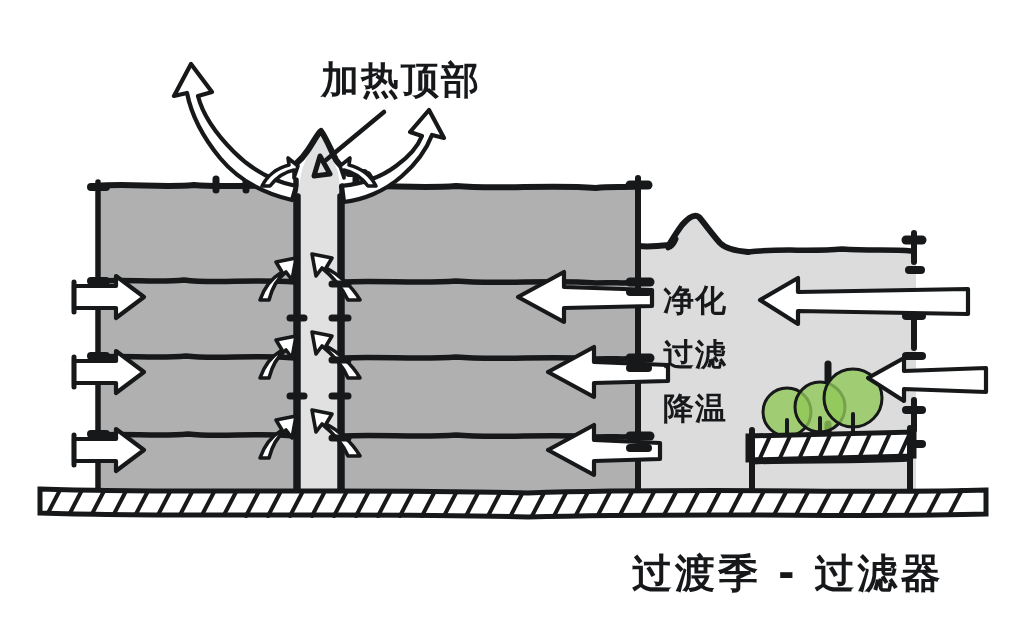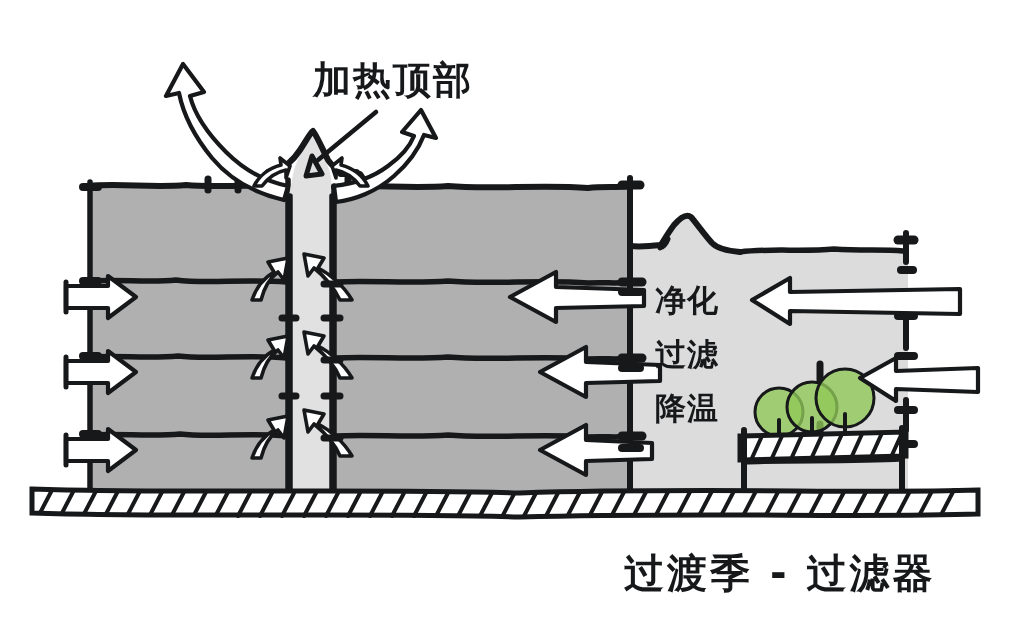--- a/index.html
+++ b/index.html
@@ -1,21 +1,21 @@
 <!DOCTYPE html>
 <html><head>
 <meta charset="utf-8">
 <style>
   html,body{margin:0;padding:0;background:#ffffff;}
   body{
     width:1010px;height:637px;overflow:hidden;
     font-family:"Liberation Sans","DejaVu Sans",sans-serif;
     position:relative;
   }
-  #stage{position:absolute;left:0;top:0;width:880px;height:637px;}
+  #stage{position:absolute;left:8px;top:0;width:880px;height:637px;}
   svg#diagram{display:block;width:1010px;height:637px;}
   .lbl{
     font-family:"DejaVu Sans","Liberation Sans",sans-serif;
     font-weight:700;
     fill:#16181a;
     dominant-baseline:middle;
   }
   .lbl-title{font-size:38px;letter-spacing:2px;}
   .lbl-vert{font-size:31px;letter-spacing:1px;}
   .lbl-caption{font-size:40px;letter-spacing:3px;}

